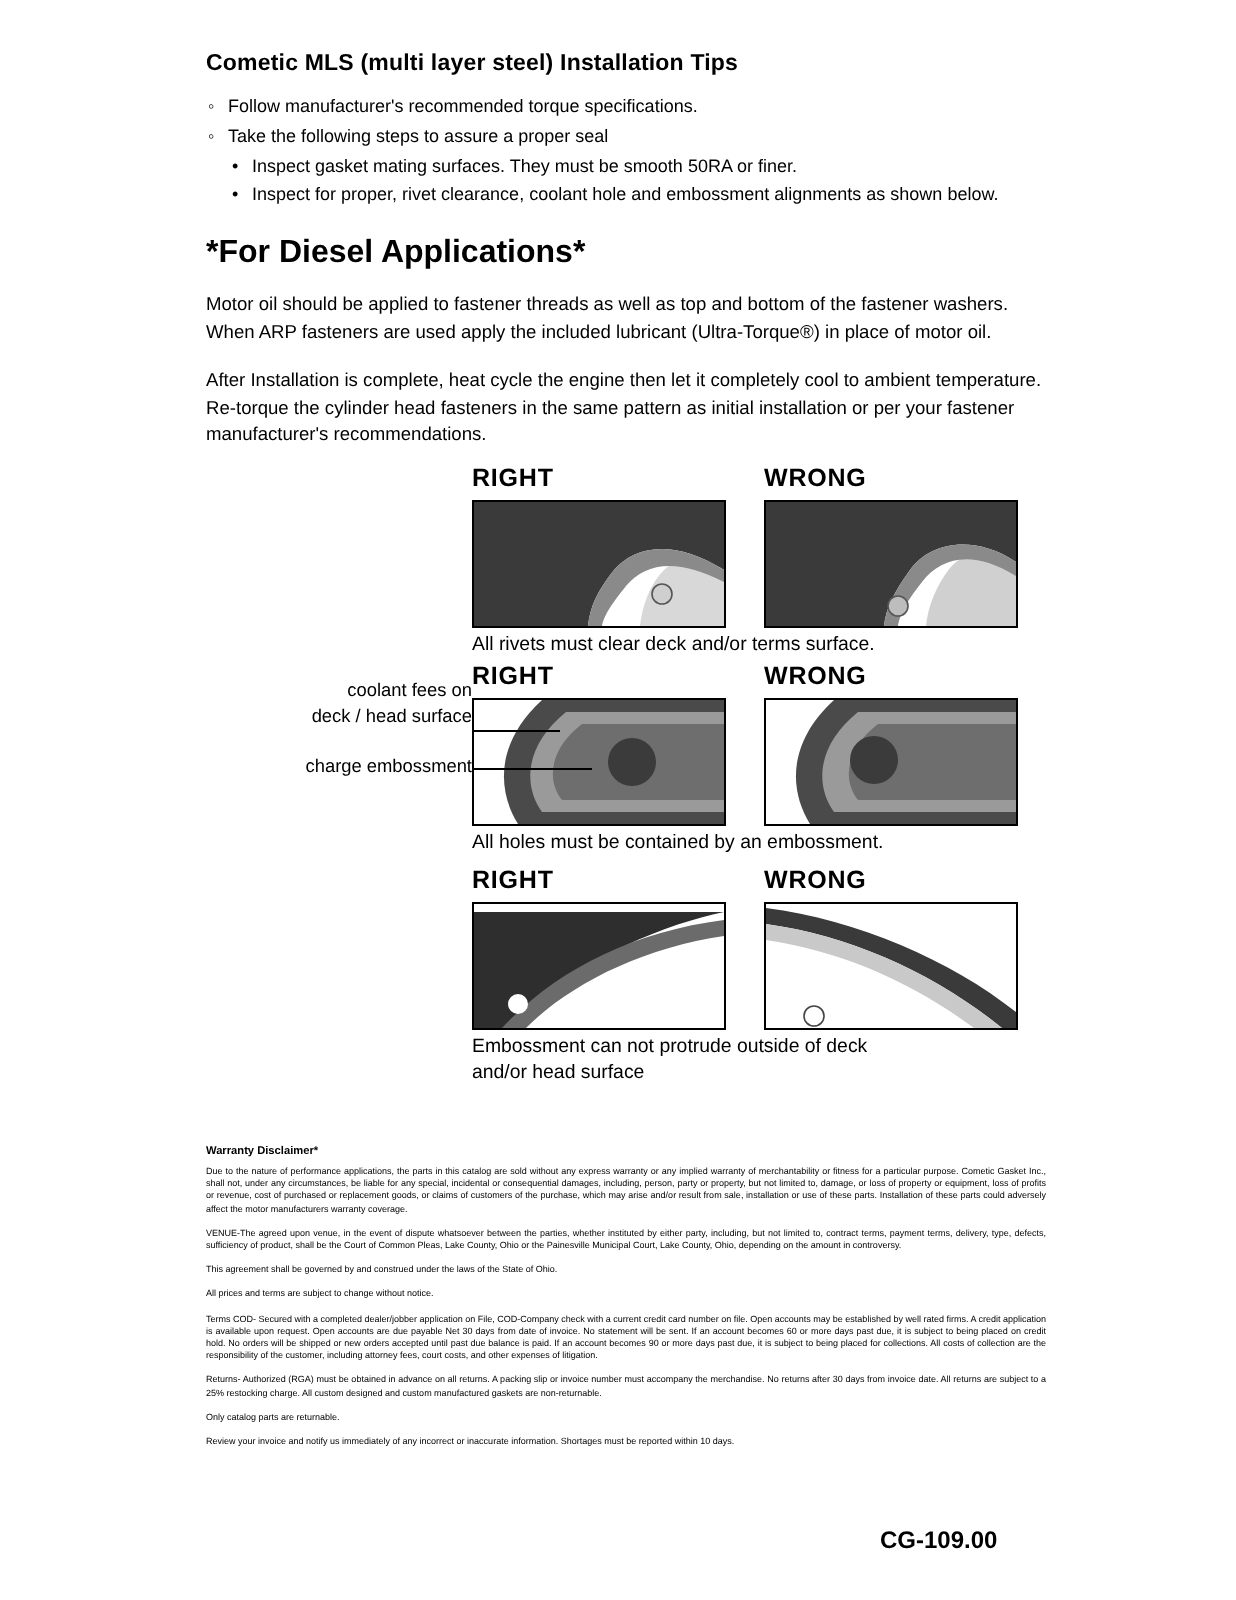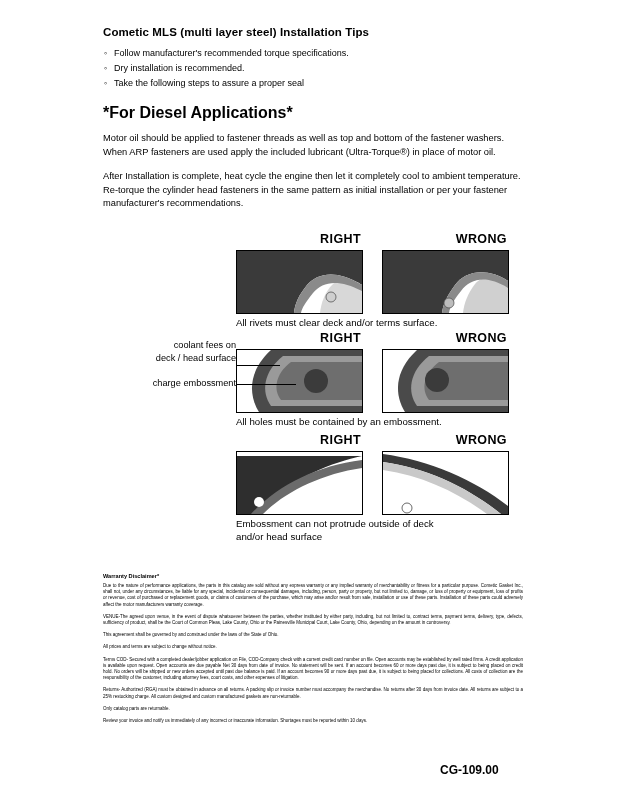--- a/index.html
+++ b/index.html
@@ -90,21 +90,21 @@
   
   .fig-area {
     position: absolute;
     left: 0;
     top: 0;
     width: 618px;
   }
   .fig-label {
     font-size: 12.5px;
     font-weight: bold;
-    text-align: right;
+    text-align: left;
     letter-spacing: 0.4px;
   }
   .caption {
     font-size: 9.7px;
     line-height: 13px;
   }
   .panel {
     border: 1px solid #000;
     background: #ffffff;
     overflow: hidden;
@@ -152,23 +152,26 @@
 </head>
 <body>
 
 <div class="page">
 
   <div class="content">
     <h1 class="title">Cometic MLS (multi layer steel) Installation Tips</h1>
 
     <ul class="bullets">
       <li>Follow manufacturer's recommended torque specifications.</li>
-      <li>Dry installation is recommended.</li>
       <li>
         <span>Take the following steps to assure a proper seal</span>
+        <ul class="subbullets">
+          <li>Inspect gasket mating surfaces.  They must be smooth 50RA or finer.</li>
+          <li>Inspect for proper, rivet clearance, coolant hole and embossment alignments as shown below.</li>
+        </ul>
       </li>
     </ul>
 
     <h2 class="section">*For Diesel Applications*</h2>
     <p class="para">Motor oil should be applied to fastener threads as well as top and bottom of the fastener washers. When ARP fasteners are used apply the included lubricant (Ultra-Torque®) in place of motor oil.</p>
     <p class="para">After Installation is complete, heat cycle the engine then let it completely cool to ambient temperature. Re-torque the cylinder head fasteners in the same pattern as initial installation or per your fastener manufacturer's recommendations.</p>
   </div>
 
   <div class="fig-area">
 

